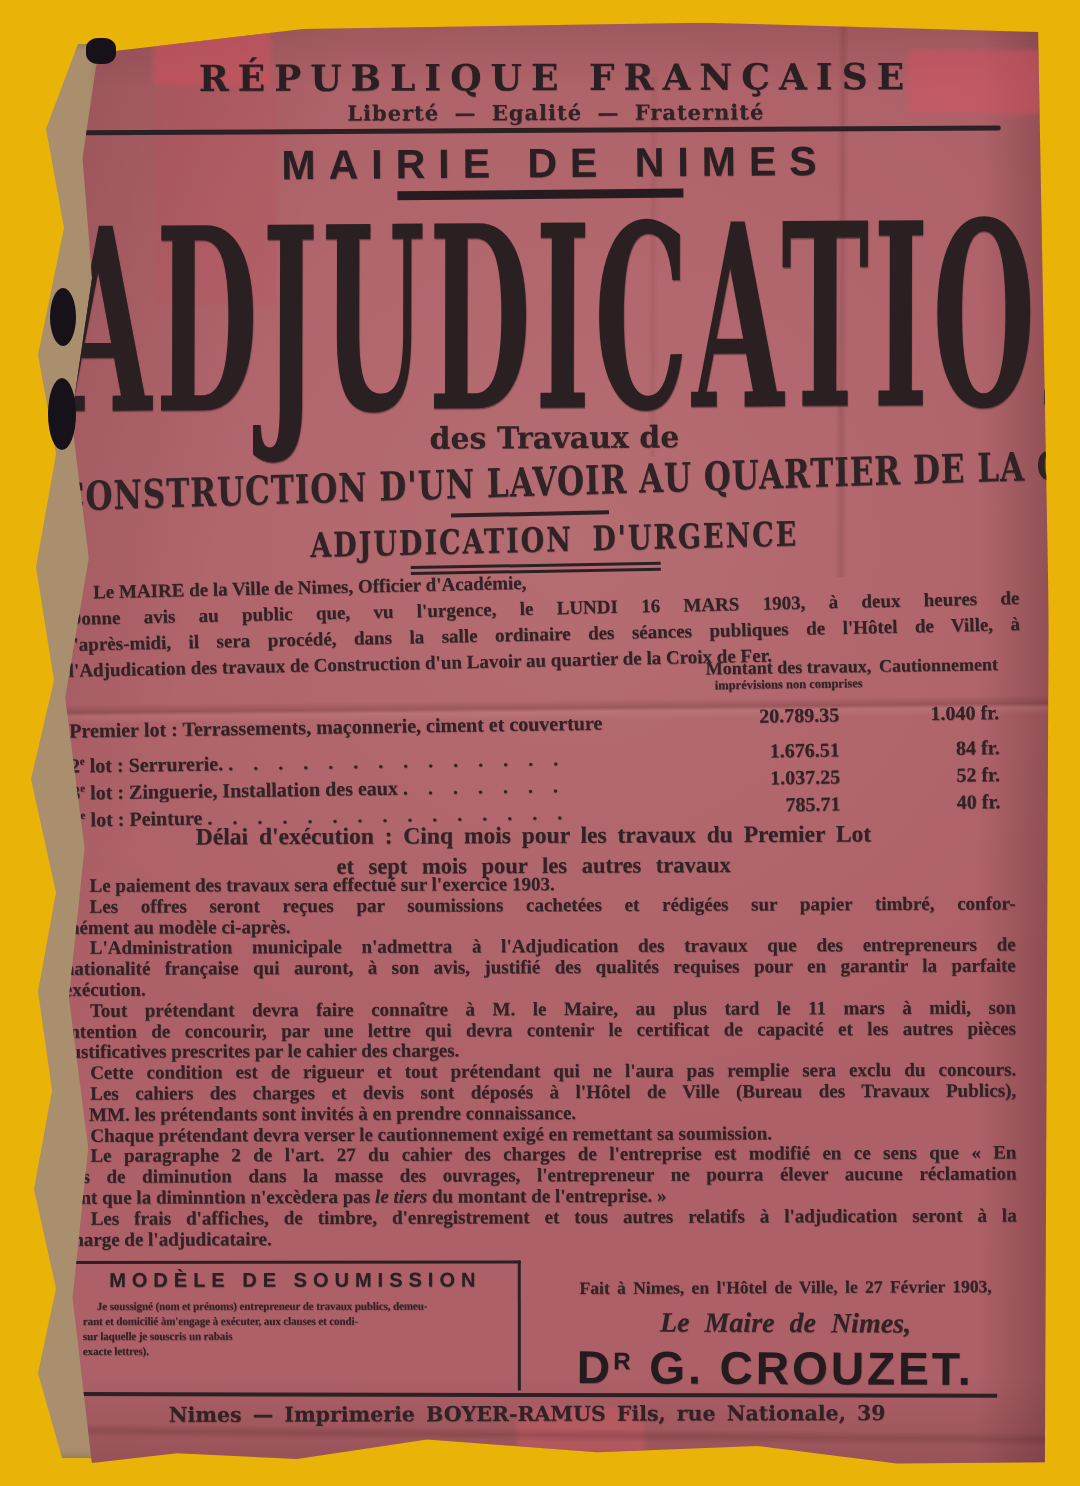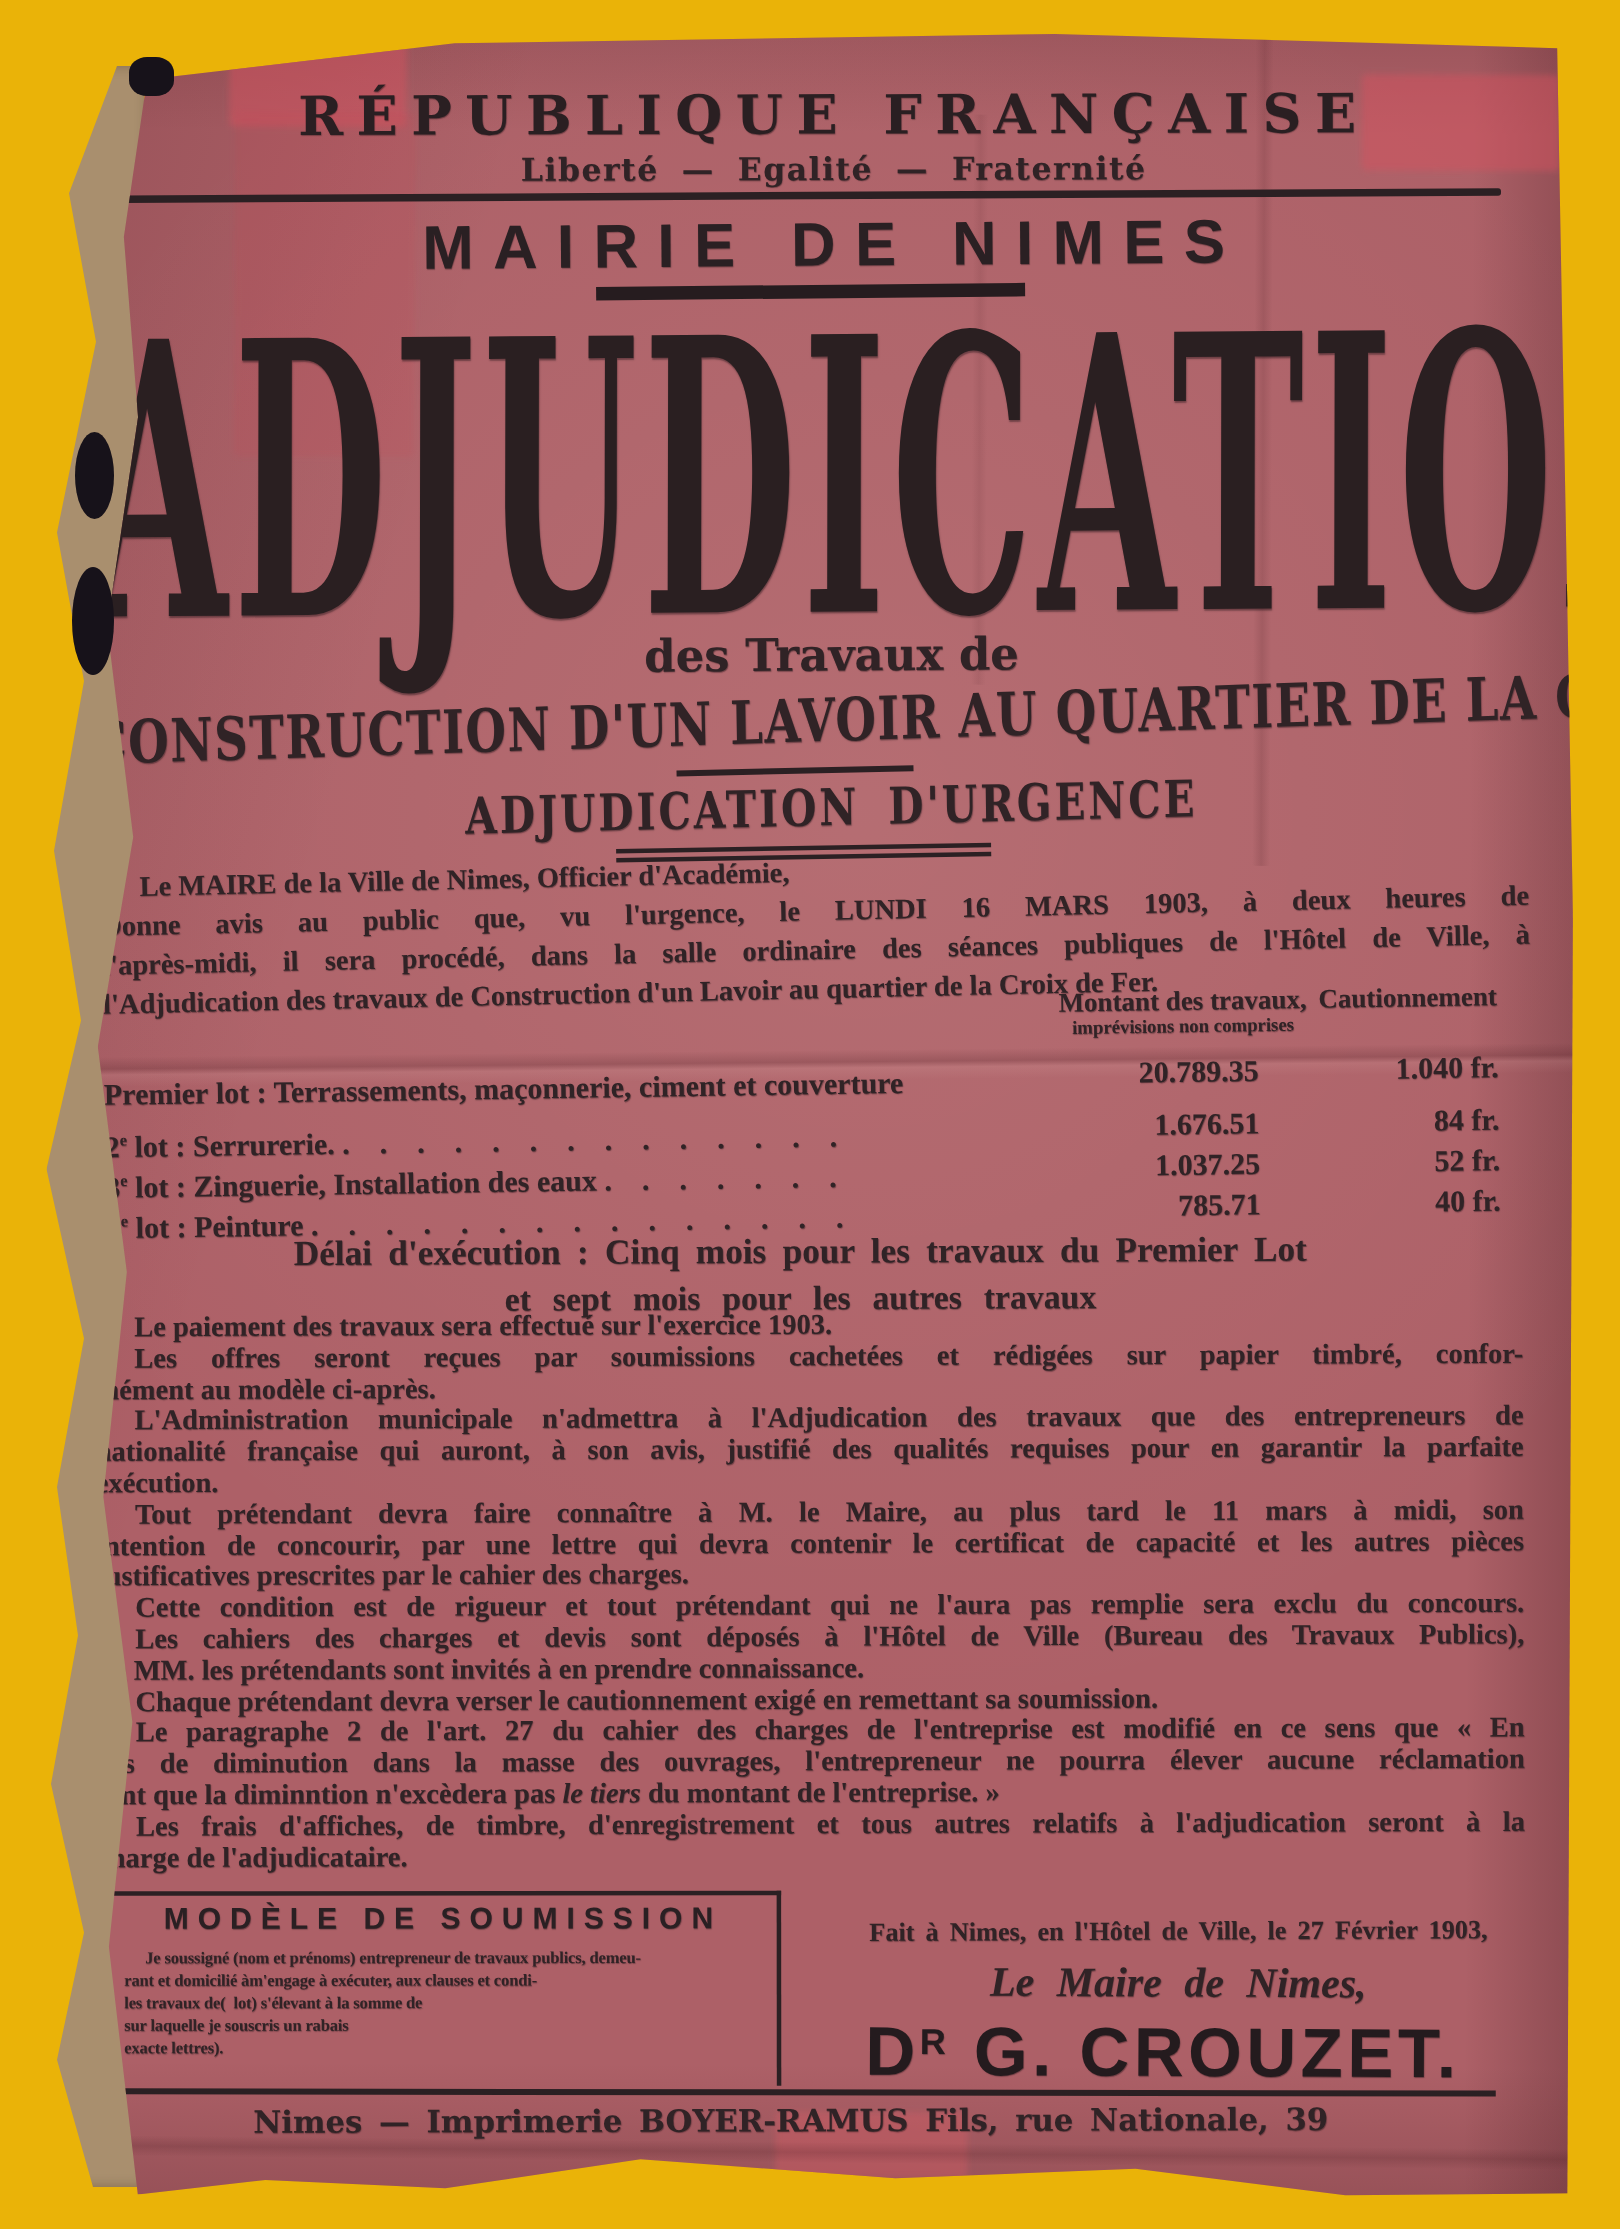--- a/index.html
+++ b/index.html
@@ -202,24 +202,20 @@
       <div class="soulines">
         <div class="souline first">
             <span>Je soussigné (nom et prénoms) entrepreneur de travaux publics, demeu-</span>
             <span></span>
           </div>
         <div class="souline">
             <span>rant et domicilié à</span>
             <span>m'engage à exécuter, aux clauses et condi-</span>
           </div>
         <div class="souline">
-            <span>les travaux de</span>
-            <span>(&nbsp;&nbsp;lot) s'élevant à la somme de</span>
-          </div>
-        <div class="souline">
             <span></span>
             <span>sur laquelle je souscris un rabais</span>
           </div>
         <div class="souline">
             <span>exacte lettres).</span>
             <span></span>
           </div>
       </div>
     </div>
 

